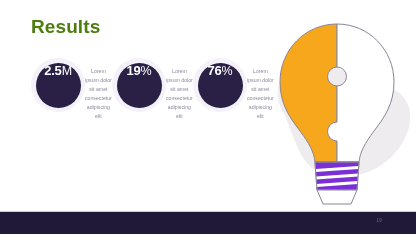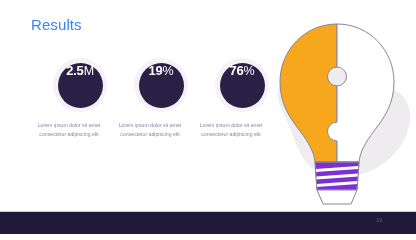--- a/index.html
+++ b/index.html
@@ -14,42 +14,42 @@
     background: #ffffff;
     overflow: hidden;
     font-family: "Liberation Sans", sans-serif;
   }
 
   
   #title {
     position: absolute;
     left: 31px;
     top: 16px;
-    font-size: 15px;
-    font-weight: normal;
-    color: #3b82f6;
+    font-size: 19px;
+    font-weight: bold;
+    color: #4d7c0f;
     letter-spacing: 0.1px;
     white-space: nowrap;
   }
 
   
   #stats {
     position: absolute;
     left: 31px;
     top: 58px;
     width: 238px;
     display: flex;
     justify-content: space-between;
     align-items: flex-start;
   }
   .stat {
     width: 76px;
     display: flex;
-    flex-direction: column;
-    align-items: flex-end;
+    flex-direction: row;
+    align-items: flex-start;
   }
   .ring {
     width: 54px;
     height: 54px;
     border-radius: 50%;
     background: #F4F2F8;
     display: flex;
     align-items: center;
     justify-content: center;
     flex: none;

